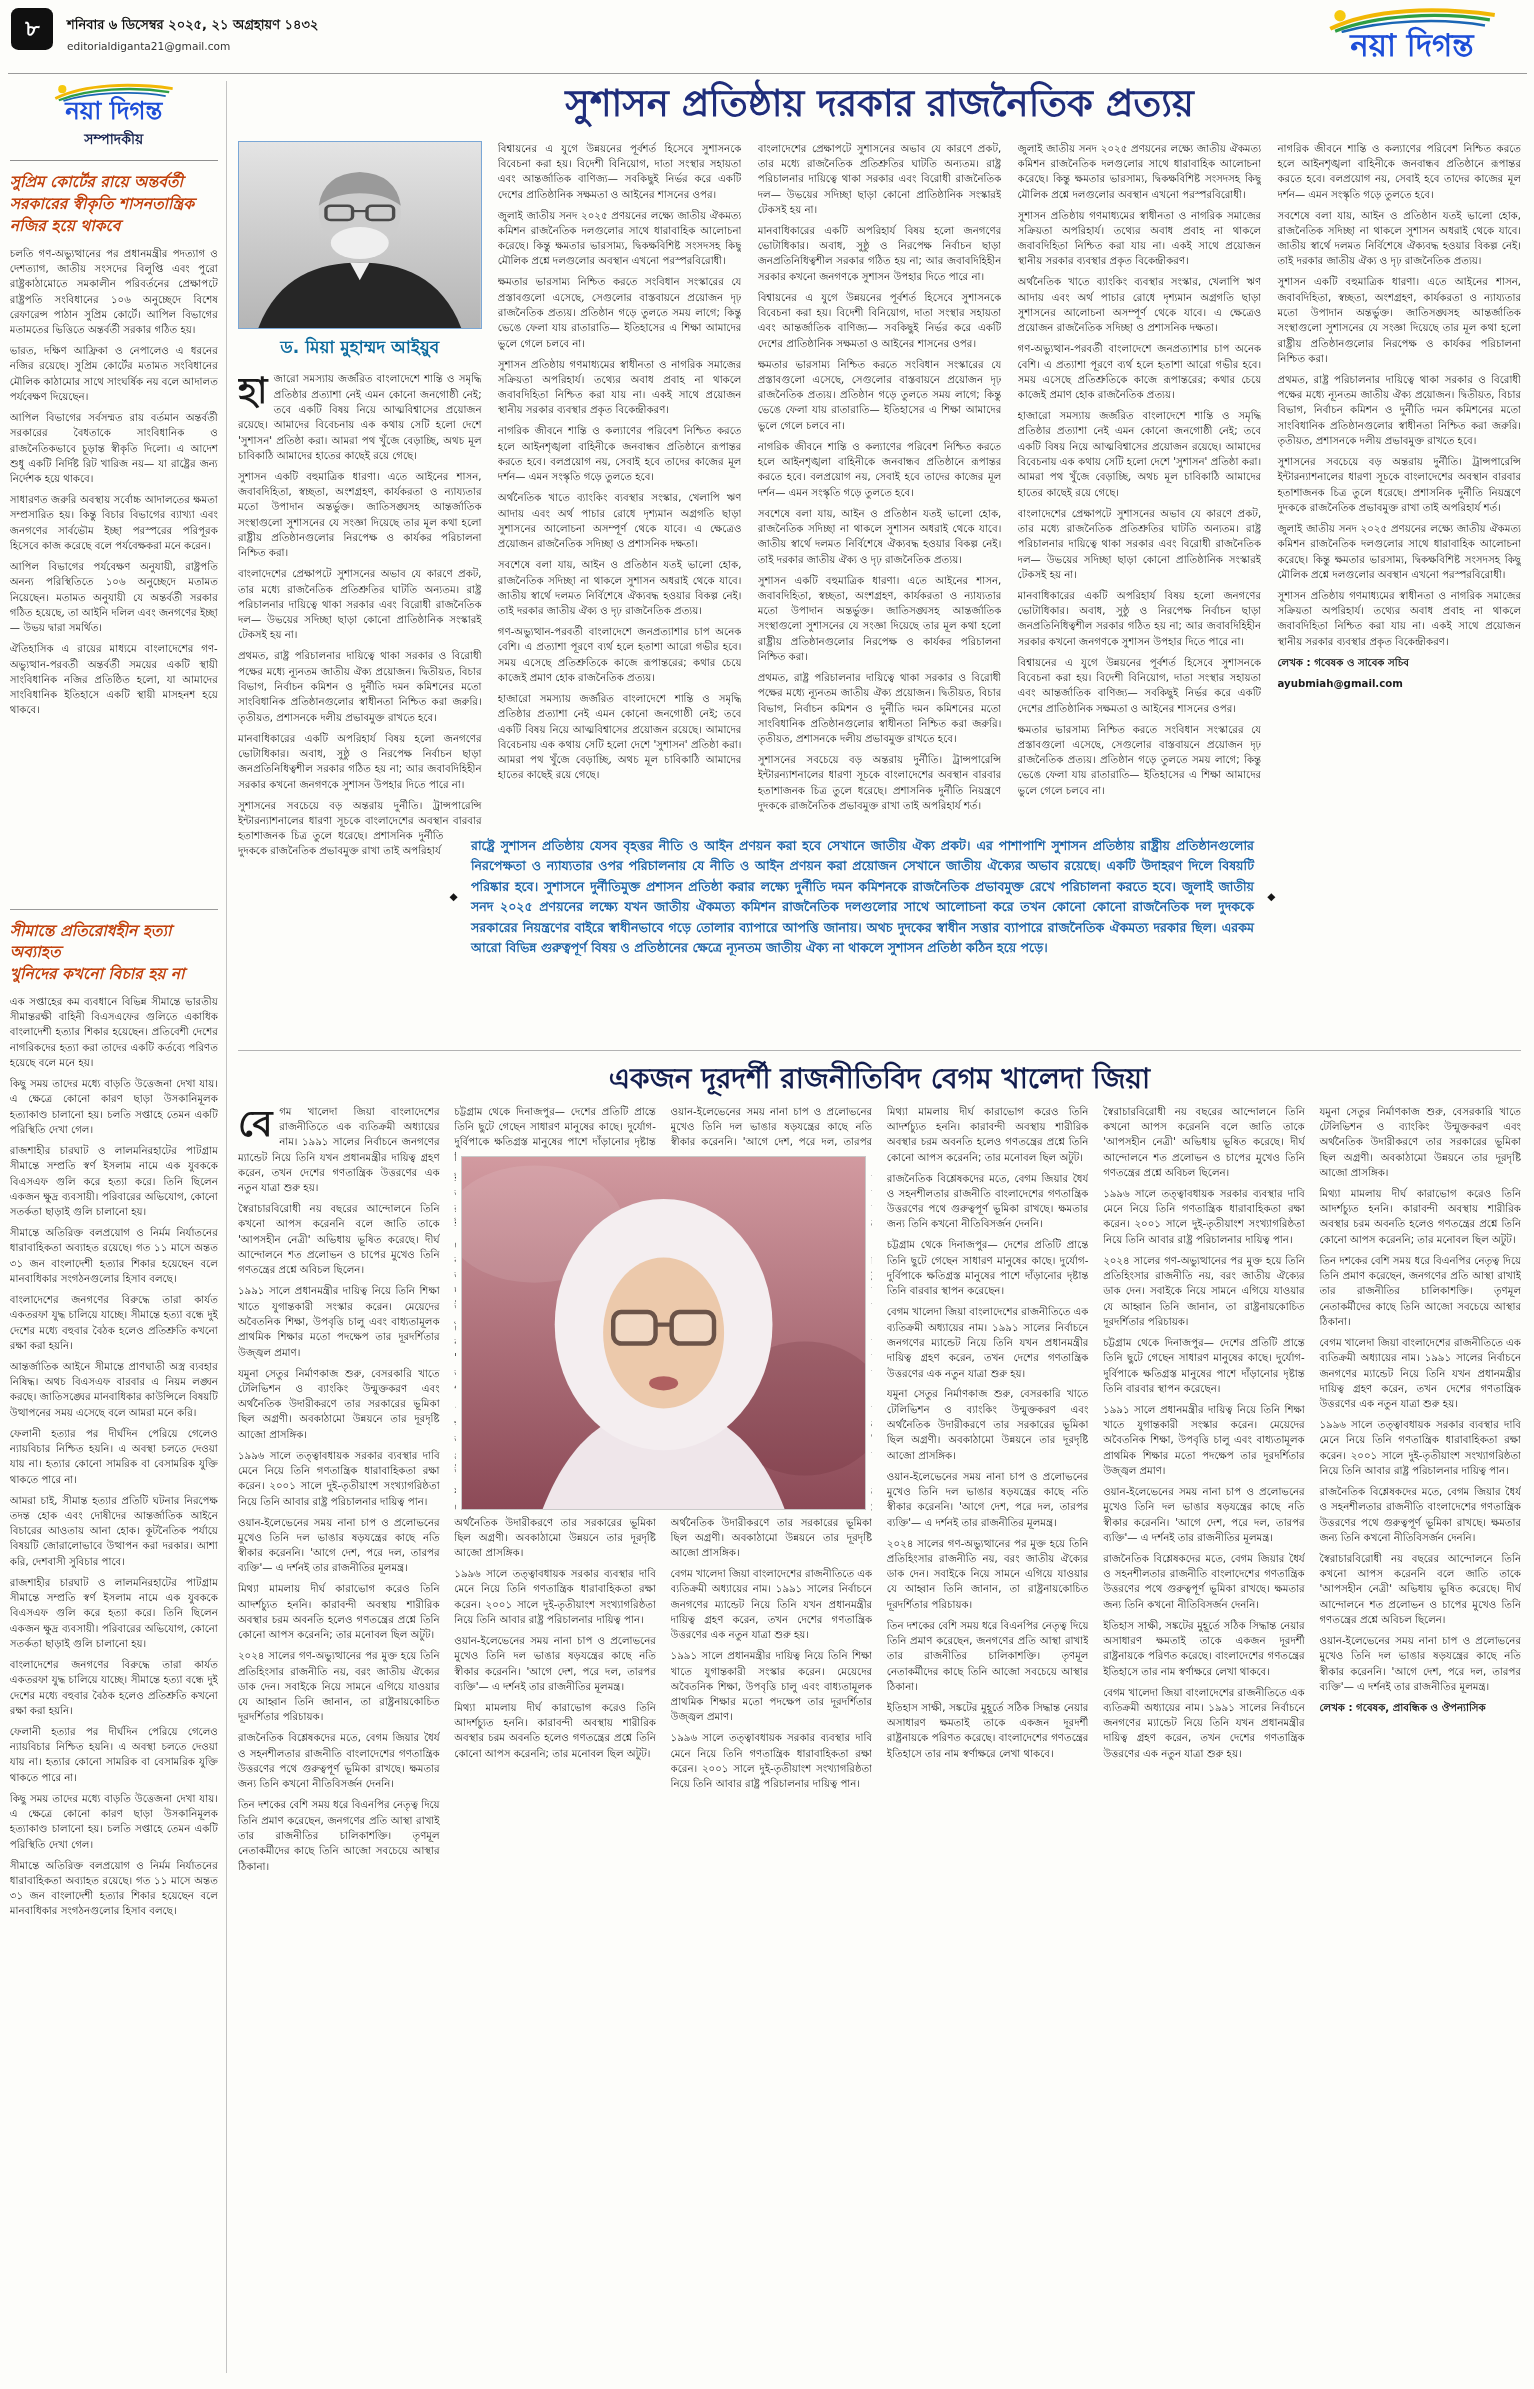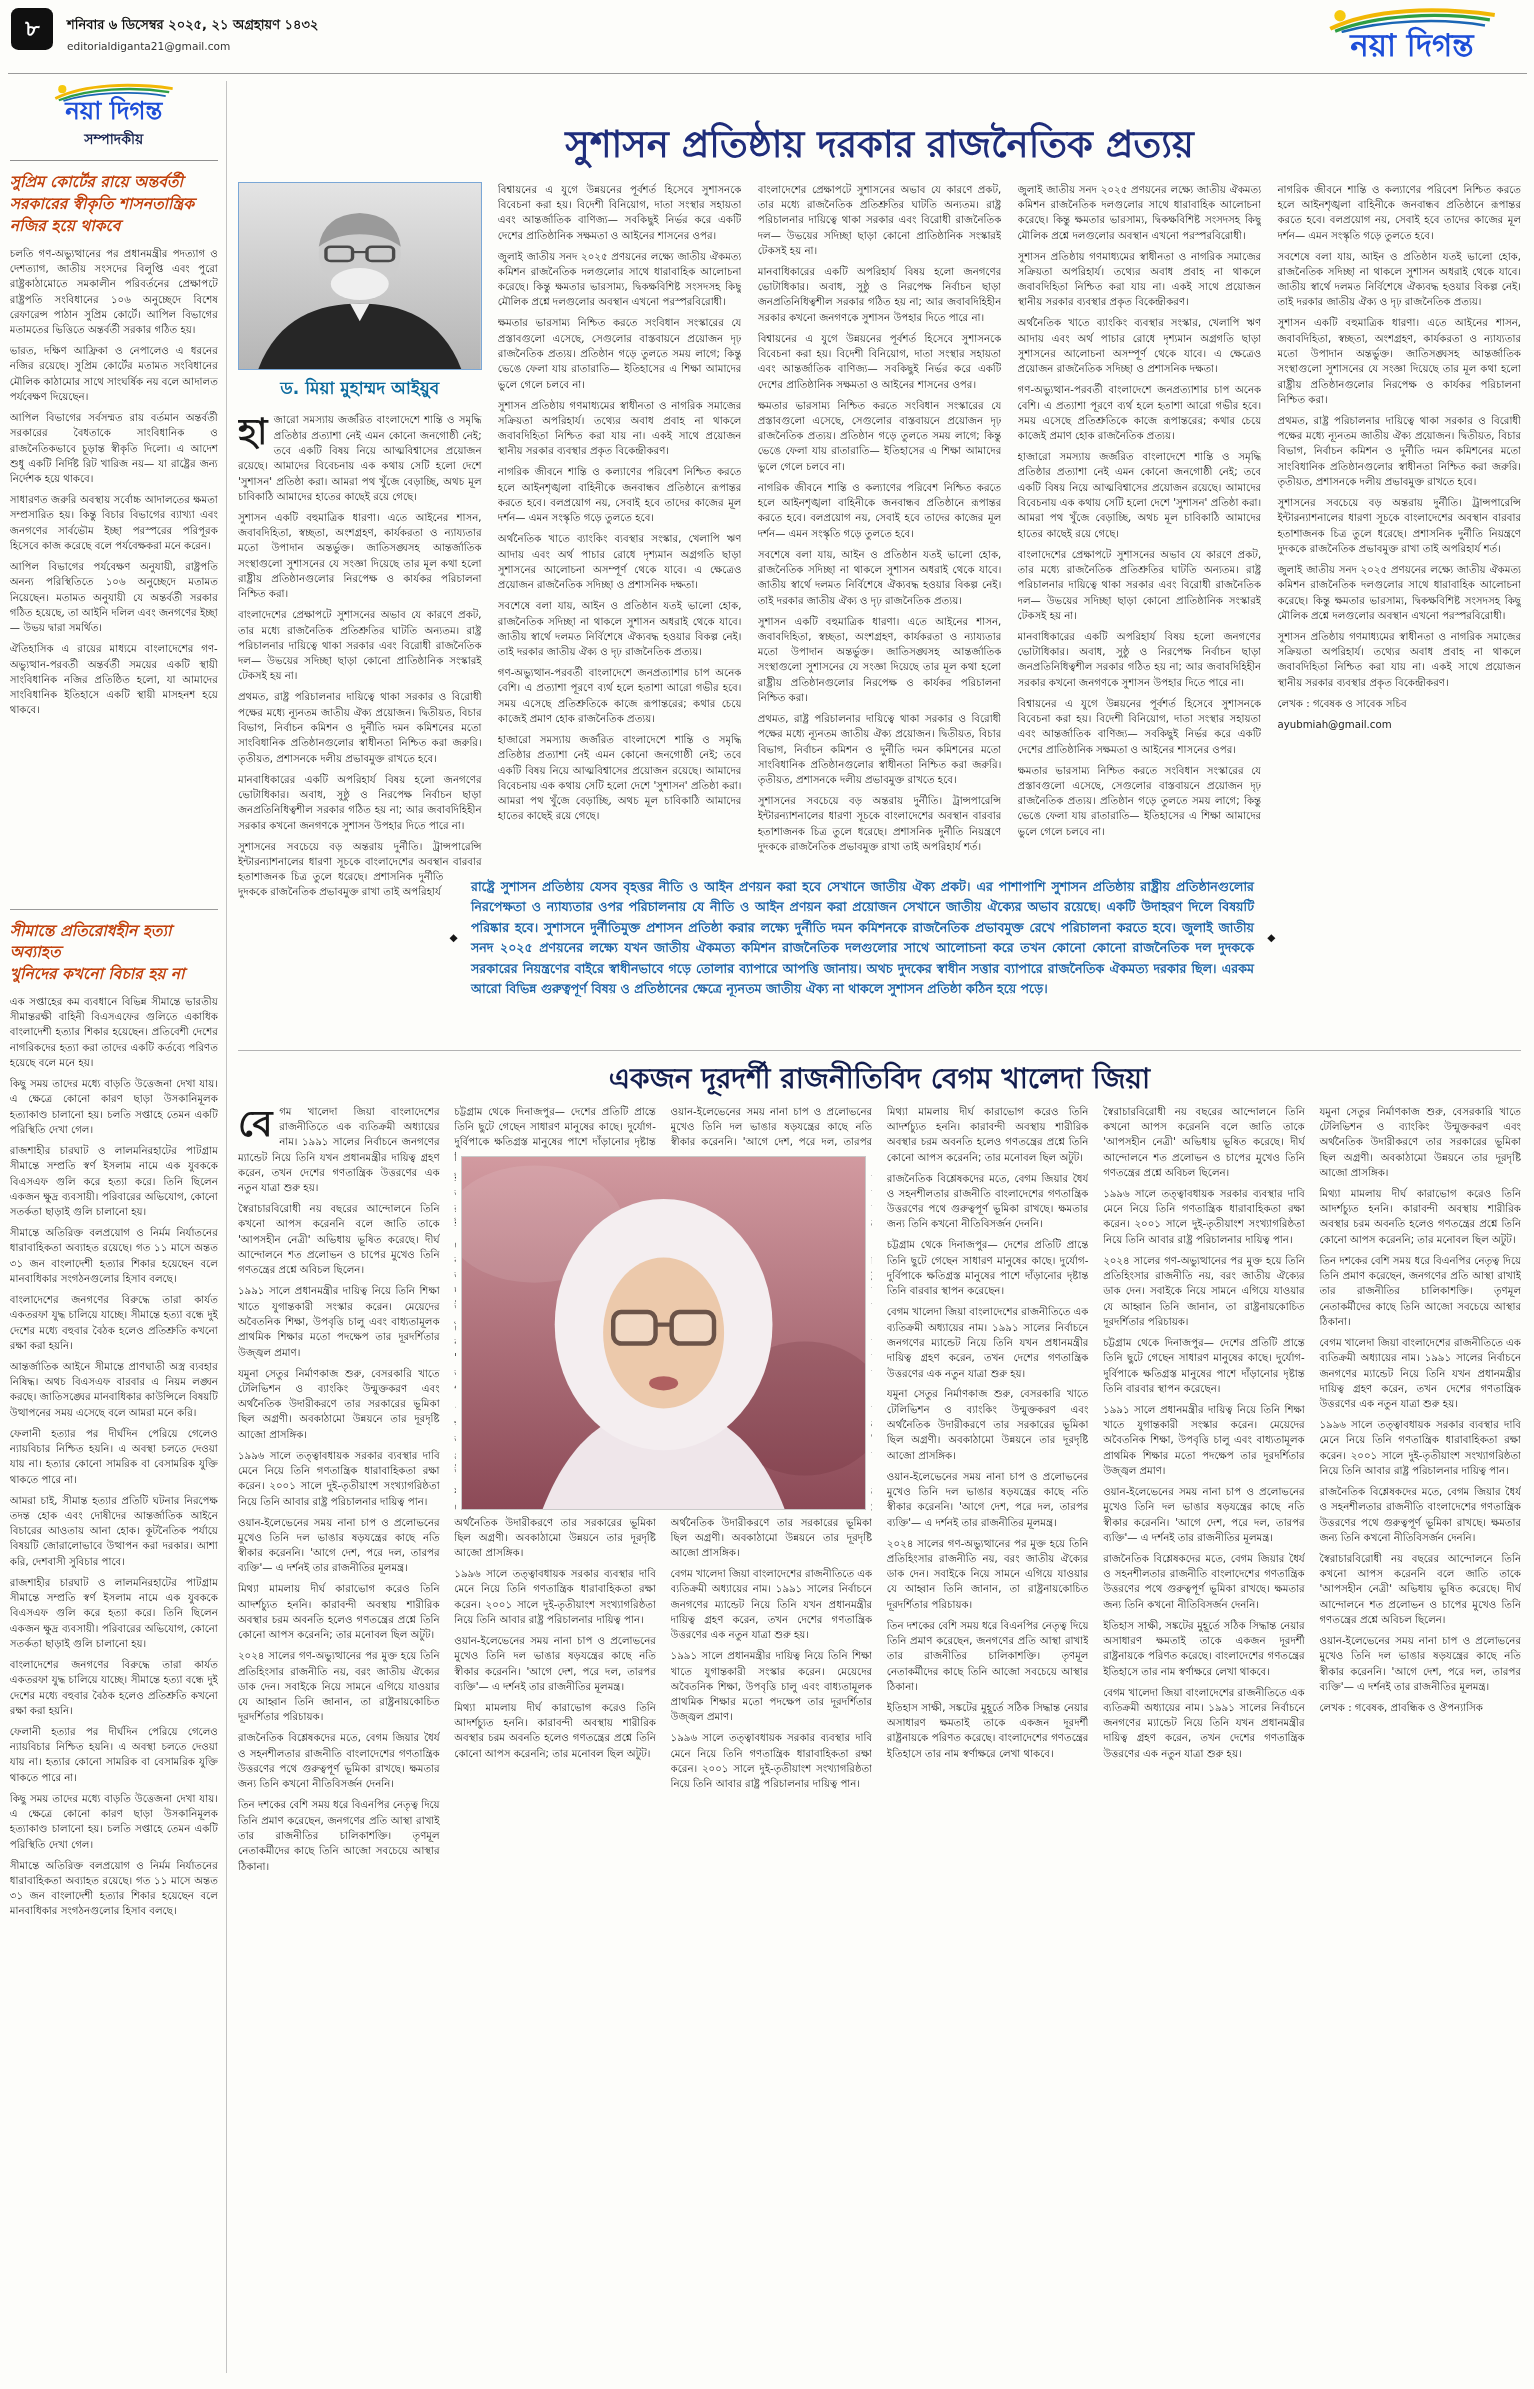--- a/index.html
+++ b/index.html
@@ -31,37 +31,37 @@
   .ed-headline { font-size:15.5px; font-weight:800; color:#c2410c; line-height:1.4; margin:11.4px 0 8.1px;font-style:italic; }
   .body-text { text-align:justify; font-size:10.2px; line-height:1.5; color:#1d1d1d; }
   .body-text p { margin:0 0 5.7px; }
   .ed-body { overflow:hidden; }
   #ed1-body { height:658px; }
   .ed-divider { height:0.8px; background:#9a9a9a; margin:4.9px 0 3.3px; }
   #ed2-body { height:1394px; }
   .vrule { position:absolute; left:226px; top:81px; height:2292px; width:0.8px; background:#c3c3c3; }
 
   
-  .main-article { position:absolute; left:238px; top:80px; width:1283px;margin-top:41px; }
+  .main-article { position:absolute; left:238px; top:80px; width:1283px; }
   .main-headline { text-align:center; font-size:37px; font-weight:800; color:#1f2d7b;
                    line-height:1.2; margin:1.6px 0 14.7px; }
   .article-body { position:relative; display:flex; gap:16.3px; overflow:hidden; }
   .main-body { height:896px; }
   .col { flex:1 1 0; overflow:hidden; }
   .photo-card { border:0.8px solid #7aa7d6; background:#d8d8d8; margin-bottom:4.9px; }
   .photo-card svg { display:block; width:100%; height:186px; }
   .author-name { text-align:center; color:#0d6b9e; font-weight:800; font-size:17px; margin:1.6px 0 9.8px; }
   .dropcap > p:first-child::first-letter { font-size:36px; font-weight:bold; float:left;
              line-height:.9; padding:4.1px 6.5px 0 0; color:#1a1a1a; }
   .pull-quote { position:absolute; left:205px; top:684px; width:839px; z-index:5;
                 background:#fdfdfa; padding:11.4px 28px; color:#1a63a8; font-size:12.6px;
                 line-height:1.62; text-align:justify; font-weight:600; }
   .pq-mark { position:absolute; top:50%; transform:translateY(-50%); font-size:10.6px; color:#161616; }
   .pq-left { left:6.5px; } .pq-right { right:6.5px; }
-  .author-footer { font-weight:400; margin-top:3.3px; }
+  .author-footer { font-weight:700; margin-top:3.3px; }
 
   
   .article-divider { position:absolute; left:238px; top:1050px; width:1283px; height:0.8px; background:#b3b3b3; }
 
   
   .second-article { position:absolute; left:238px; top:1062px; width:1283px; }
   .second-headline { text-align:center; font-size:28px; font-weight:800; color:#121d4e;
                      line-height:1.2; margin:0 0 8.1px; }
   .second-author { text-align:center; font-size:15.5px; font-weight:800; color:#101010; margin-bottom:13px; }
   .second-body { height:1218px; gap:14.7px;justify-content:flex-end; }

